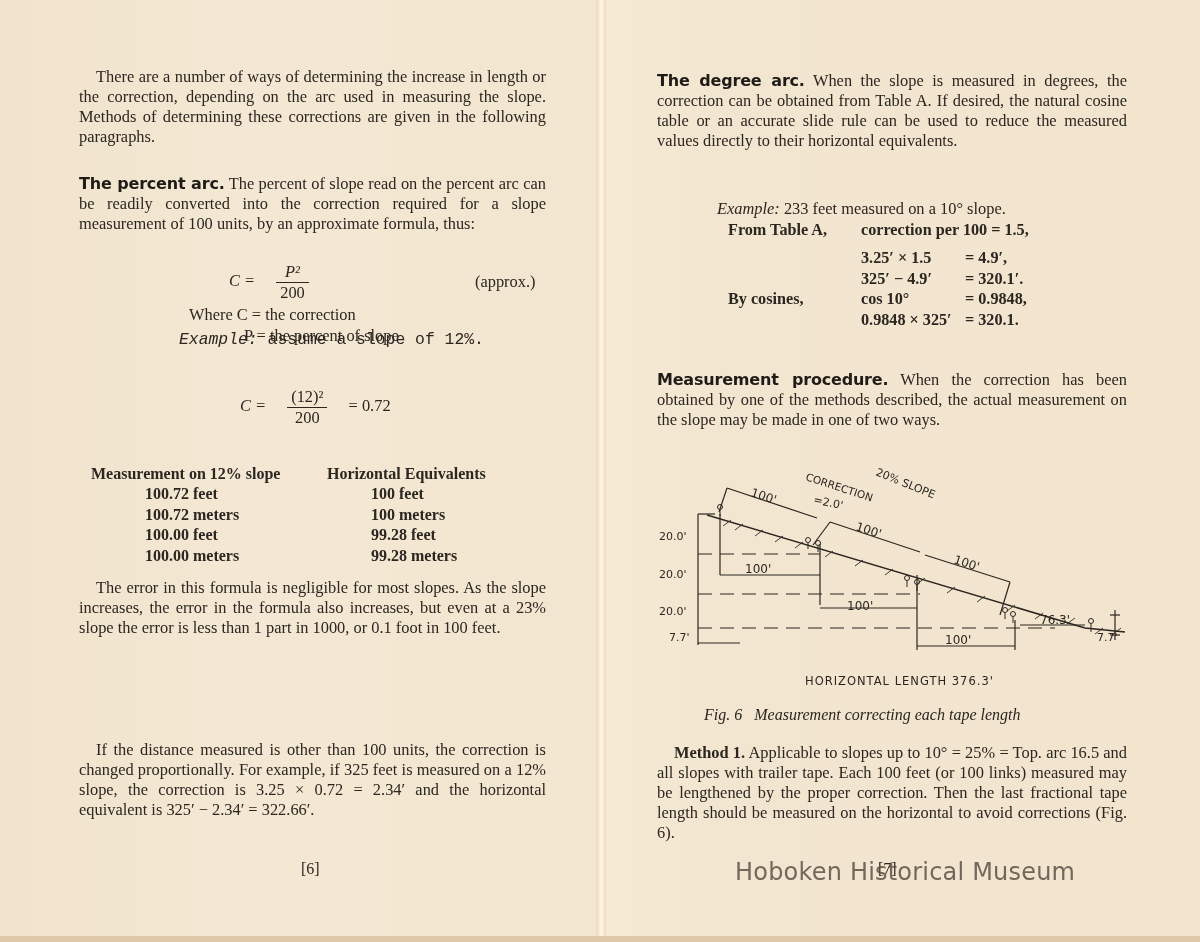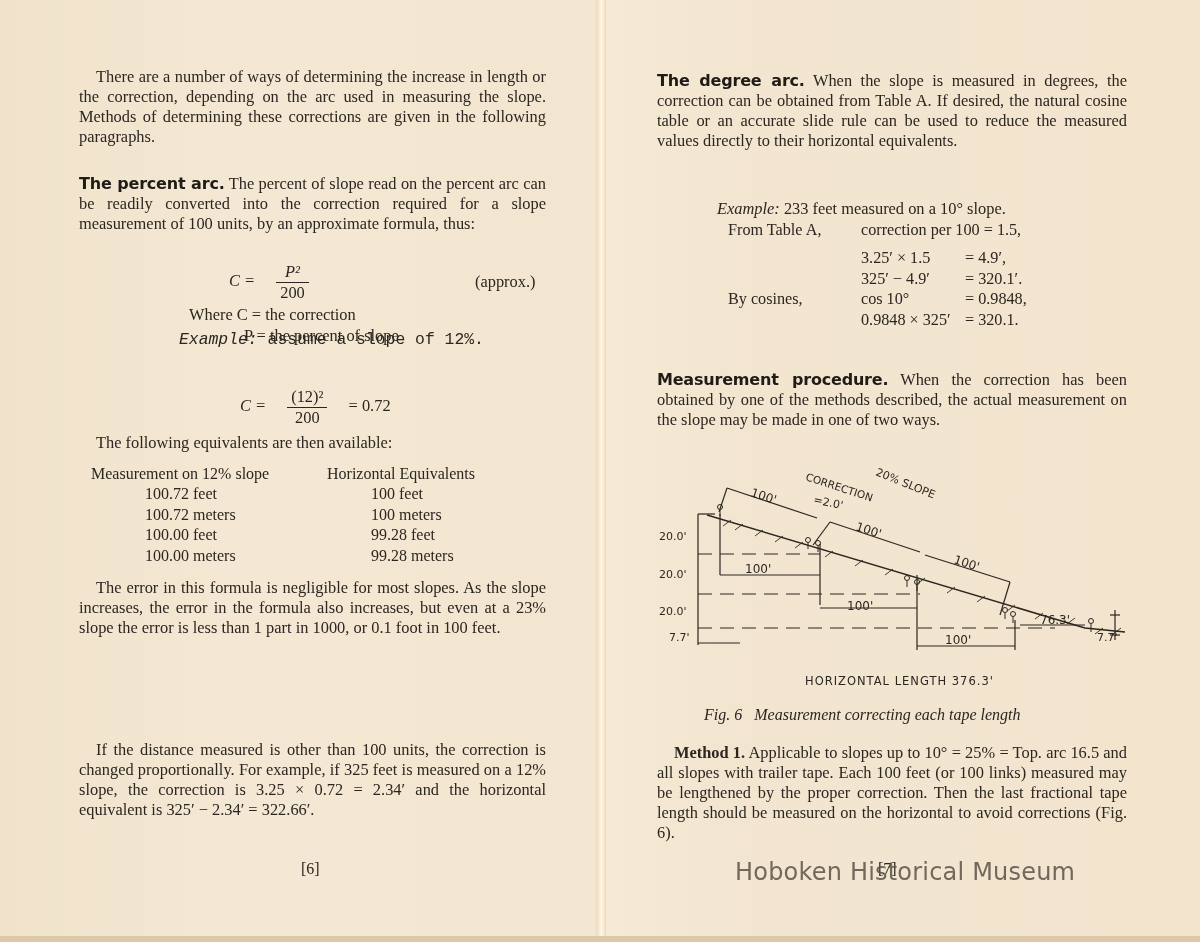--- a/index.html
+++ b/index.html
@@ -29,21 +29,21 @@
   .indent { text-indent: 17px; }
   .hd { font-family: "DejaVu Sans", "Liberation Sans", sans-serif; font-weight: bold; font-size: 16px; letter-spacing: -0.2px; color:#1f1b16; }
   .it { font-style: italic; }
   .b { font-weight: bold; }
 
   .formula { position: absolute; font-size: 16.4px; }
   .frac { display: inline-block; vertical-align: middle; text-align: center; margin: 0 17px; }
   .frac .num { display: block; border-bottom: 1px solid #2b2620; padding: 0 4px; font-style: italic; }
   .frac .den { display: block; padding: 0 4px; }
 
-  table.eq { border-collapse: collapse; position: absolute; font-size: 16px; }
+  table.eq { border-collapse: collapse; position: absolute; font-size: 16px; font-weight: bold; }
   table.eq td { padding: 0; line-height: 20.4px; white-space: nowrap; }
 
   .pagenum { position: absolute; font-size: 16px; top: 860px; }
   .watermark {
     position: absolute; left: 735px; top: 858px;
     font-family: "DejaVu Sans", sans-serif; font-size: 24px; color: rgba(90,82,72,0.85);
     letter-spacing: 0.2px;
   }
   .diagram { position: absolute; left: 655px; top: 460px; width: 480px; height: 240px; }
   .diagram text { font-family: "DejaVu Sans", sans-serif; fill: #2b2620; }
@@ -84,23 +84,20 @@
 
     <div class="formula" style="left:240px; top:387px;">
       <span class="it">C =</span>
       <span class="frac">
         <span class="num" style="font-style:normal">(12)²</span>
         <span class="den">200</span>
       </span>
       <span>= 0.72</span>
     </div>
 
-    <div class="col" style="top:433px;">
-      <p class="indent">The following equivalents are then available:</p>
-    </div>
 
     <table class="eq" style="left:91px; top:464px;">
       <tbody>
           <tr>
         <td style="width:236px">Measurement on 12% slope</td>
         <td>Horizontal Equivalents</td>
       </tr>
       <tr>
         <td style="padding-left:54px">100.72 feet</td>
         <td style="padding-left:44px">100 feet</td>

